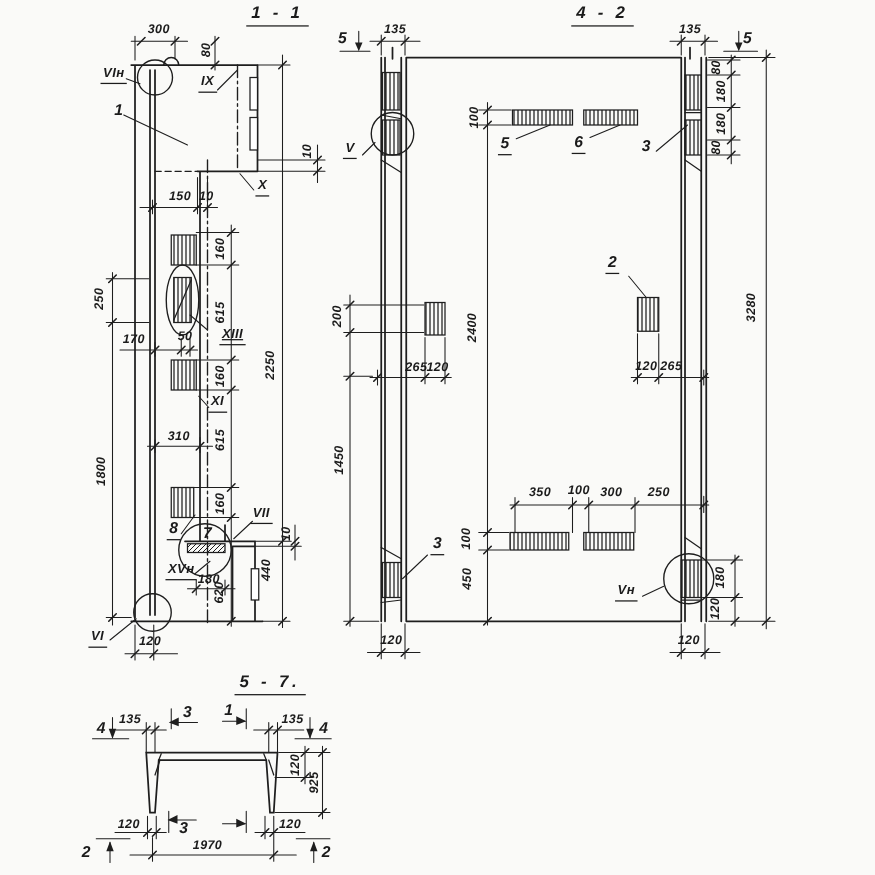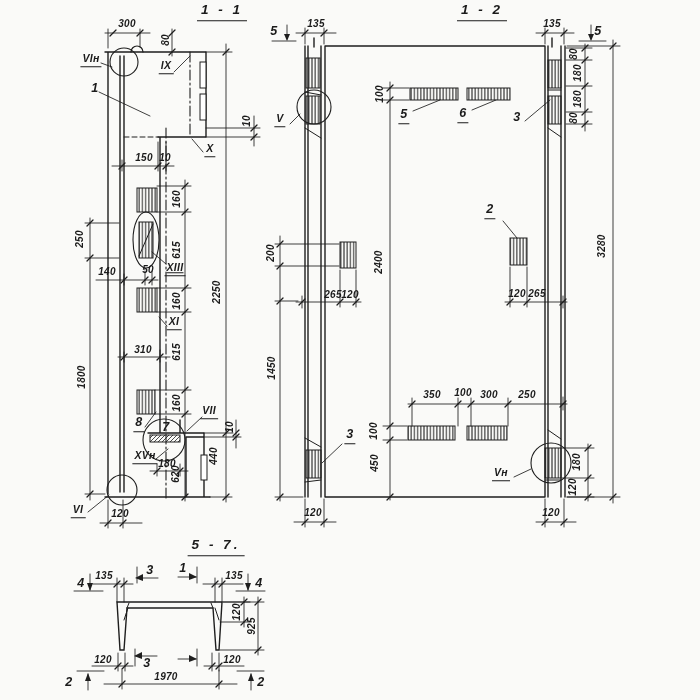--- a/index.html
+++ b/index.html
@@ -171,37 +171,37 @@
 
       <path stroke-width="1.25" d="M114,587 L120,581 M121,587 L127,581 M212,587 L218,581 M219,587 L225,581
         M241,605 L247,599 M241,625 L247,619 M255,605 L261,599 M255,653 L261,647
         M115,669 L121,663 M122,669 L128,663 M209,669 L215,663 M216,669 L222,663
         M119,687 L125,681 M216,687 L222,681"></path>
     </g>
   </svg>
 
   <div id="labels">
     <div class="lbl title ul" style="left:176px;top:12px">1 - 1</div>
-    <div class="lbl title ul" style="left:436px;top:12px">1 - 2</div>
+    <div class="lbl title ul" style="left:436px;top:12px">4 - 2</div>
     <div class="lbl title ul" style="left:170px;top:547px">5 - 7.</div>
   <div class="lbl dim" style="left: 127px; top: 24px;">300</div>
       <div class="lbl dim rot" style="left: 166px; top: 40px;">80</div>
       <div class="lbl mark ul" style="left: 91px; top: 60px; text-align: right;">VIн</div>
       <div class="lbl callout" style="left: 95px; top: 88px;">1</div>
       <div class="lbl mark ul" style="left: 166px; top: 67px;">IX</div>
       <div class="lbl dim rot" style="left: 247px; top: 121px;">10</div>
       <div class="lbl mark ul" style="left: 210px; top: 150px;">X</div>
       <div class="lbl dim" style="left: 144px; top: 158px;">150</div>
       <div class="lbl dim" style="left: 165px; top: 158px;">10</div>
       <div class="lbl dim rot" style="left: 177px; top: 199px;">160</div>
       <div class="lbl dim rot" style="left: 80px; top: 239px;">250</div>
       <div class="lbl dim rot" style="left: 177px; top: 250px;">615</div>
-      <div class="lbl dim" style="left: 107px; top: 272px;">140</div>
+      <div class="lbl dim" style="left: 107px; top: 272px;">170</div>
       <div class="lbl dim" style="left: 148px; top: 270px;">50</div>
-      <div class="lbl mark ul" style="left: 175px; top: 269px; text-decoration: underline;">XIII</div>
+      <div class="lbl mark ul" style="left: 186px; top: 269px; text-decoration: underline;">XIII</div>
       <div class="lbl dim rot" style="left: 217px; top: 292px;">2250</div>
       <div class="lbl dim rot" style="left: 177px; top: 301px;">160</div>
       <div class="lbl mark ul" style="left: 174px; top: 323px;">XI</div>
       <div class="lbl dim" style="left: 143px; top: 350px;">310</div>
       <div class="lbl dim rot" style="left: 177px; top: 352px;">615</div>
       <div class="lbl dim rot" style="left: 82px; top: 377px;">1800</div>
       <div class="lbl dim rot" style="left: 177px; top: 403px;">160</div>
       <div class="lbl callout ul" style="left: 139px; top: 424px;">8</div>
       <div class="lbl callout" style="left: 166px; top: 427px;">7</div>
       <div class="lbl mark ul" style="left: 209px; top: 412px;">VII</div>

